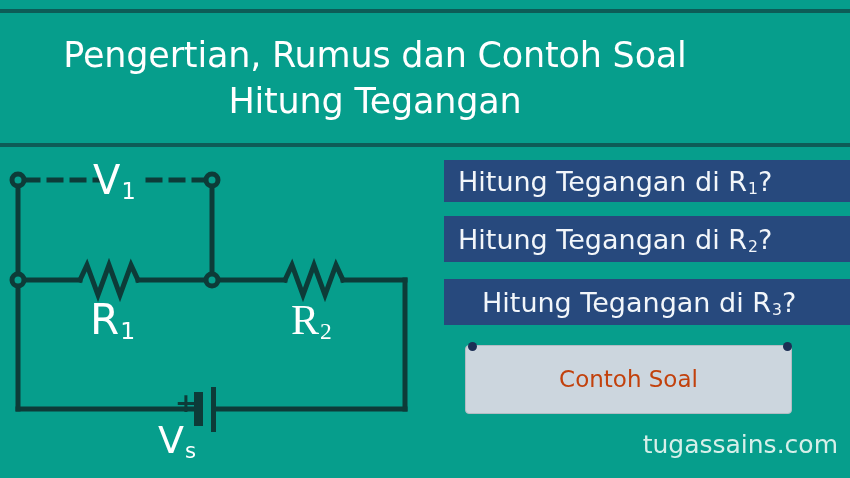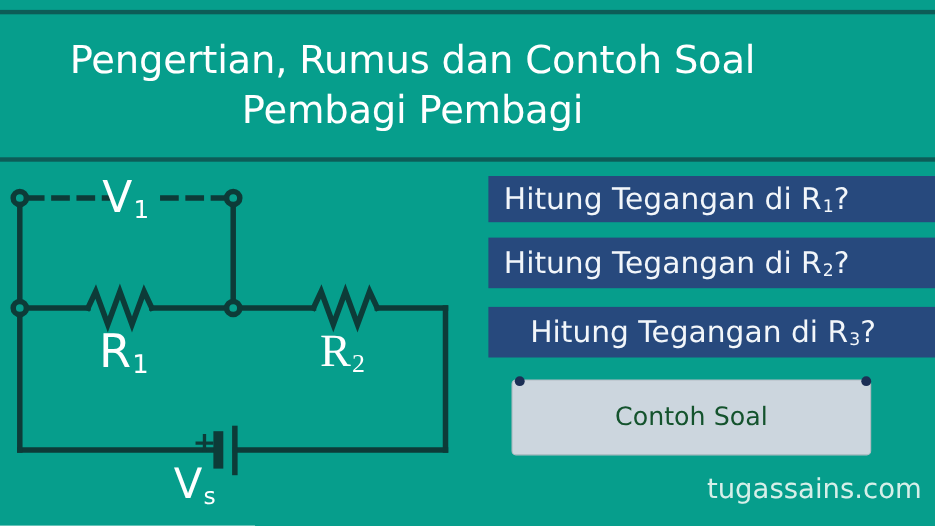--- a/index.html
+++ b/index.html
@@ -125,21 +125,21 @@
     background: #ccd6de;
     border: 1px solid #b3bcc4;
     border-radius: 4px;
     box-sizing: border-box;
     display: flex;
     flex-direction: column;
     align-items: center;
     justify-content: center;
   }
   #callout .co-line {
-    color: #14532d;
+    color: #c2410c;
     font-size: 23px;
     line-height: 29px;
     white-space: nowrap;
   }
   .handle {
     position: absolute;
     width: 9px;
     height: 9px;
     border-radius: 50%;
     background: #1c2f55;
@@ -162,21 +162,21 @@
 </style>
 </head>
 <body>
 
 <div id="stage">
 
   <div class="rule" id="top-rule"></div>
 
   <div id="header">
     <div class="line">Pengertian, Rumus dan Contoh Soal</div>
-    <div class="line">Pembagi Pembagi</div>
+    <div class="line">Hitung Tegangan</div>
   </div>
 
   <div class="rule" id="title-rule"></div>
 
   <div id="circuit">
     <svg width="415" height="331" viewBox="0 0 415 331" xmlns="http://www.w3.org/2000/svg">
       <g fill="none" stroke="#0d3b38" stroke-width="5" stroke-linecap="square" stroke-linejoin="miter">
 
         <path d="M 26 33 L 100 33" stroke-dasharray="12 11"></path>
         <path d="M 148 33 L 204 33" stroke-dasharray="12 11"></path>

